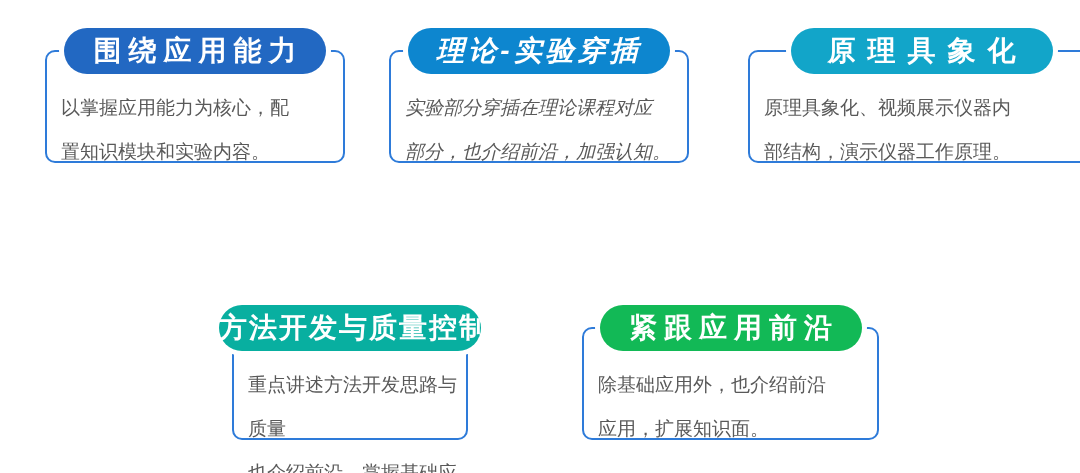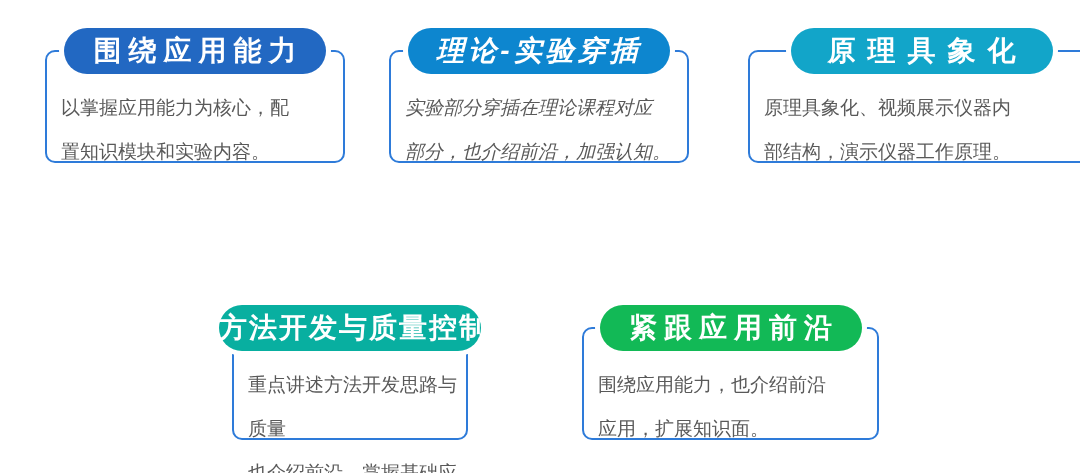--- a/index.html
+++ b/index.html
@@ -82,17 +82,17 @@
   </div>
 
   <div class="card card-4">
     <div class="pill ls-sm" style="background-color: rgb(8, 175, 160);">方法开发与质量控制</div>
     <p class="card-body">重点讲述方法开发思路与质量
 也介绍前沿，掌握基础应用能力。</p>
   </div>
 
   <div class="card card-5">
     <div class="pill ls-lg" style="background-color: rgb(18, 185, 86);">紧跟应用前沿</div>
-    <p class="card-body">围绕应用能力，也介绍前沿
+    <p class="card-body">除基础应用外，也介绍前沿
 应用，扩展知识面。</p>
   </div>
 
 </div>
 
 </body></html>

